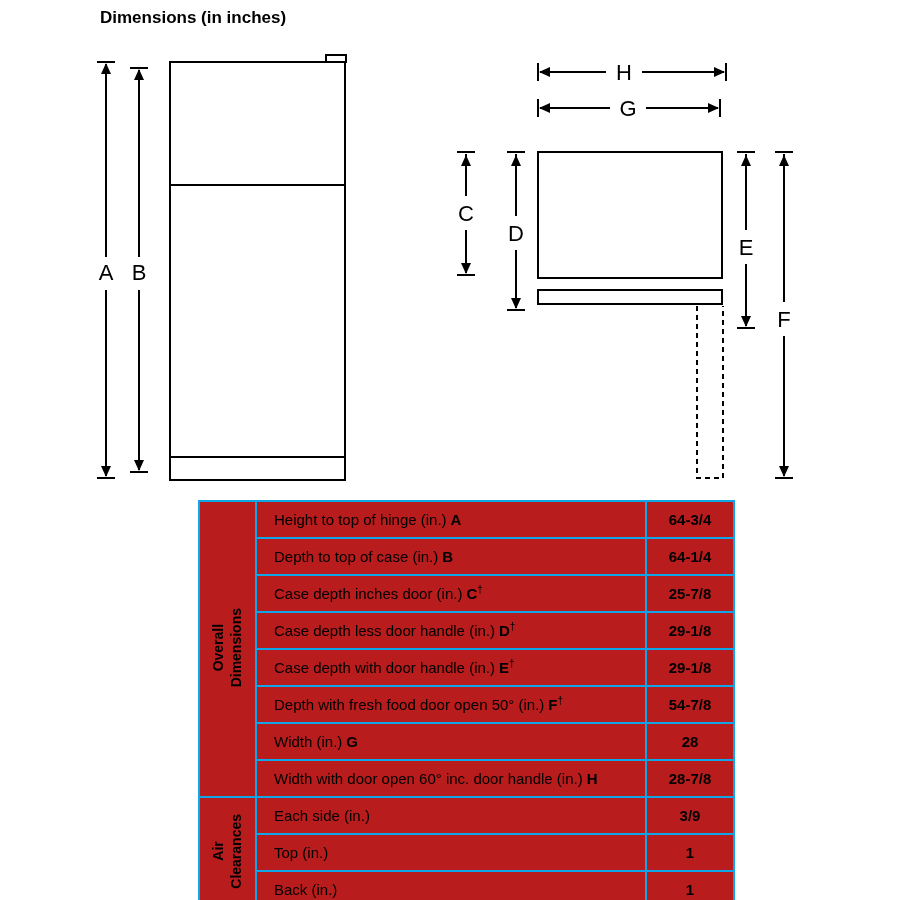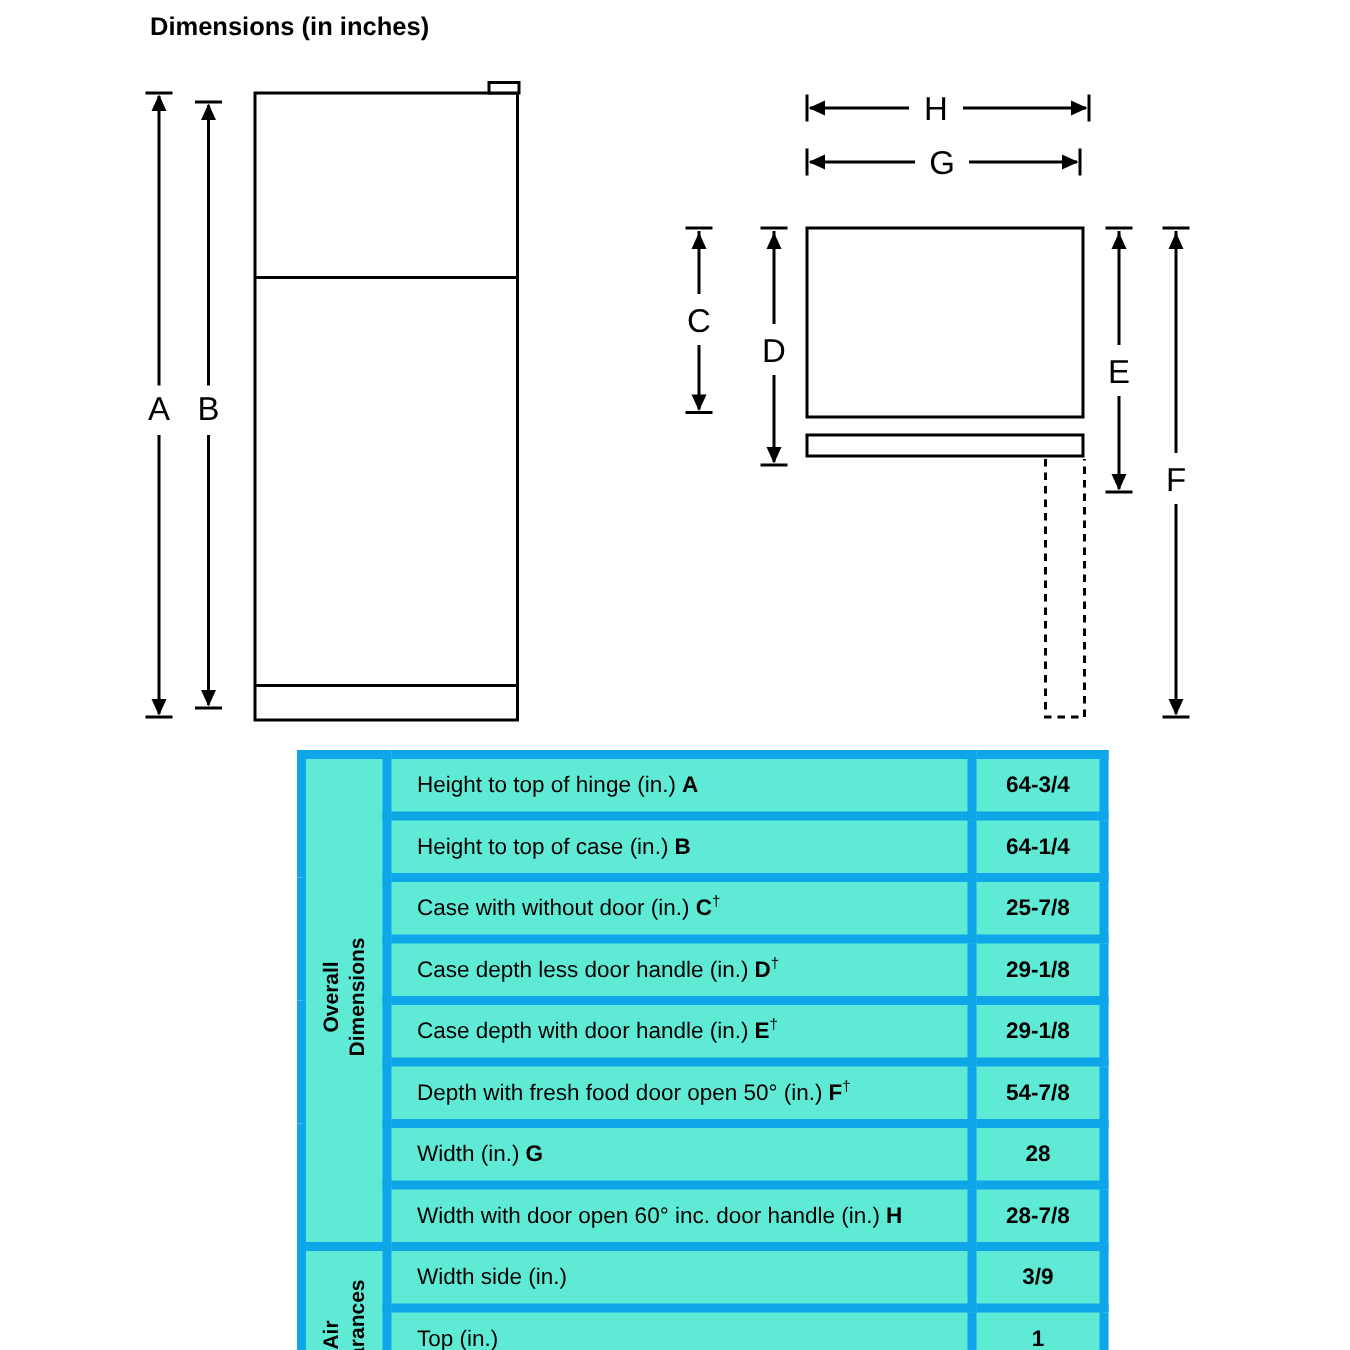--- a/index.html
+++ b/index.html
@@ -29,24 +29,24 @@
 
   table.dim-table {
     position: absolute;
     left: 198px;
     top: 500px;
     border-collapse: collapse;
     table-layout: fixed;
     width: 535px;
   }
   table.dim-table td {
-    border: 6px solid #0ea5e9;
+    border: 2px solid #0ea5e9;
     font-size: 15px;
     height: 33px;
-    background: #5eead4;
+    background: #b91c1c;
   }
   td.group-cell { text-align: center; vertical-align: middle; }
   .rot {
     display: inline-block;
     writing-mode: vertical-rl;
     transform: rotate(180deg);
     white-space: pre-line;
     font-weight: bold;
     font-size: 14px;
     line-height: 1.25;
@@ -169,25 +169,25 @@
     <tbody>
       <tr>
         <td class="group-cell" rowspan="8">
           <div class="rot">Overall
 Dimensions</div>
         </td>
         <td class="label-cell"><span>Height to top of hinge (in.)</span><span class="letter">A</span><sup class="dagger"></sup></td>
         <td class="value-cell">64-3/4</td>
       </tr>
       <tr>
-        <td class="label-cell"><span>Height to top of case (in.)</span><span class="letter">B</span><sup class="dagger"></sup></td>
+        <td class="label-cell"><span>Depth to top of case (in.)</span><span class="letter">B</span><sup class="dagger"></sup></td>
         <td class="value-cell">64-1/4</td>
       </tr>
       <tr>
-        <td class="label-cell"><span>Case with without door (in.)</span><span class="letter">C</span><sup class="dagger">†</sup></td>
+        <td class="label-cell"><span>Case depth inches door (in.)</span><span class="letter">C</span><sup class="dagger">†</sup></td>
         <td class="value-cell">25-7/8</td>
       </tr>
       <tr>
         <td class="label-cell"><span>Case depth less door handle (in.)</span><span class="letter">D</span><sup class="dagger">†</sup></td>
         <td class="value-cell">29-1/8</td>
       </tr>
       <tr>
         <td class="label-cell"><span>Case depth with door handle (in.)</span><span class="letter">E</span><sup class="dagger">†</sup></td>
         <td class="value-cell">29-1/8</td>
       </tr>
@@ -202,21 +202,21 @@
       <tr>
         <td class="label-cell"><span>Width with door open 60° inc. door handle (in.)</span><span class="letter">H</span><sup class="dagger"></sup></td>
         <td class="value-cell">28-7/8</td>
       </tr>
 
       <tr>
         <td class="group-cell" rowspan="3">
           <div class="rot">Air
 Clearances</div>
         </td>
-        <td class="label-cell"><span>Width side (in.)</span></td>
+        <td class="label-cell"><span>Each side (in.)</span></td>
         <td class="value-cell">3/9</td>
       </tr>
       <tr>
         <td class="label-cell"><span>Top (in.)</span></td>
         <td class="value-cell">1</td>
       </tr>
       <tr>
         <td class="label-cell"><span>Back (in.)</span></td>
         <td class="value-cell">1</td>
       </tr>

